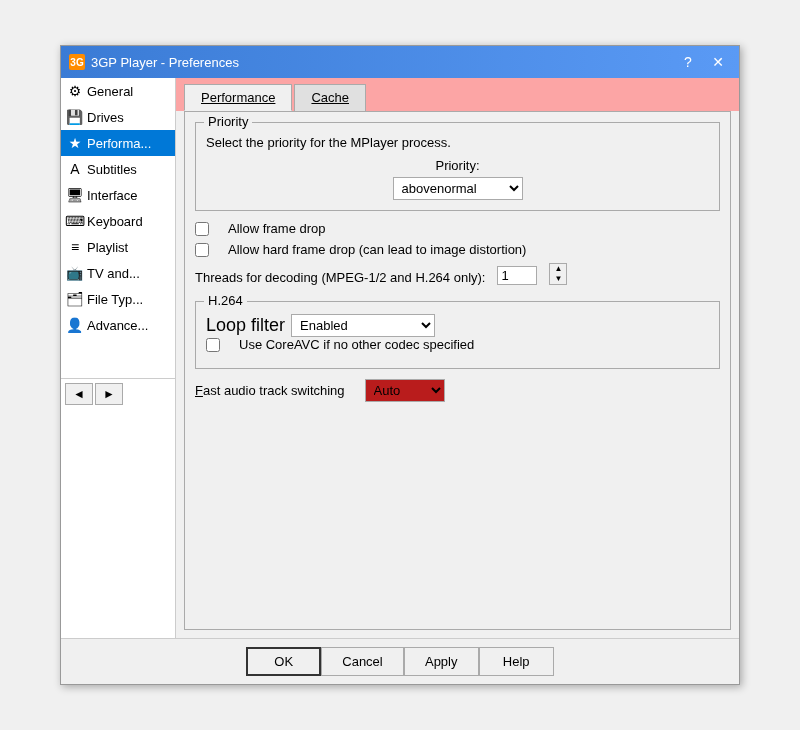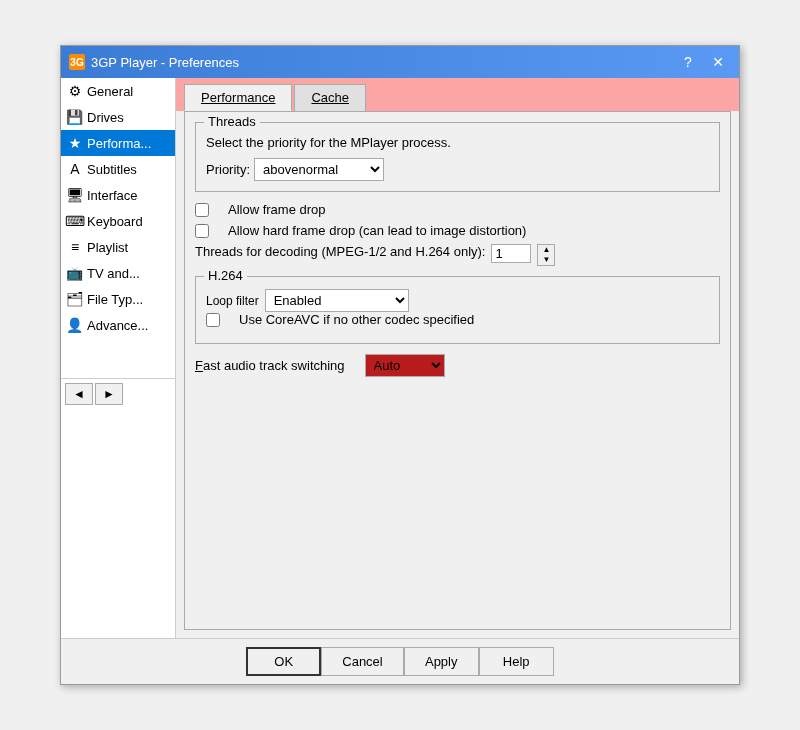--- a/index.html
+++ b/index.html
@@ -170,20 +170,21 @@
       margin-top: 4px;
     }
     .priority-text {
       margin-bottom: 8px;
       font-size: 13px;
     }
     .priority-row {
       display: flex;
       align-items: center;
       gap: 4px;
+      flex-direction: column;
     }
     .priority-label {
       font-size: 13px;
     }
     .priority-select {
       padding: 2px 4px;
       border: 1px solid #aaa;
       background: white;
       font-size: 13px;
       width: 130px;
@@ -193,23 +194,23 @@
       align-items: center;
       gap: 19px;
       margin-bottom: 6px;
     }
     .checkbox-row input[type="checkbox"] {
       width: 14px;
       height: 14px;
     }
     .threads-row {
       display: flex;
-      align-items: flex-start;
-      gap: 6px;
-      margin-bottom: 10px;
+      align-items: flex-end;
+      gap: 12px;
+      margin-bottom: 16px;
     }
     .threads-label {
       font-size: 13px;
     }
     .threads-input {
       width: 40px;
       padding: 1px 3px;
       border: 1px solid #aaa;
       font-size: 13px;
     }
@@ -230,21 +231,21 @@
       font-size: 8px;
       line-height: 1;
       padding: 0;
     }
     .loop-row {
       display: flex;
       align-items: center;
       gap: 6px;
     }
     .loop-label {
-      font-size: 12px;
+      font-size: 18px;
     }
     .loop-select {
       padding: 2px 4px;
       border: 1px solid #aaa;
       background: white;
       font-size: 13px;
       width: 144px;
     }
     .fast-audio-row {
       display: flex;
@@ -359,21 +360,21 @@
             <span class="underline">Performance</span>
           </div>
           <div class="tab">
             <span class="underline">Cache</span>
           </div>
         </div>
 
         <div class="tab-content">
 
           <div class="group-box">
-            <span class="group-box-legend">Threads</span>
+            <span class="group-box-legend">Priority</span>
             <div class="group-content">
               <div class="priority-text">Select the priority for the MPlayer process.</div>
               <div class="priority-row">
                 <span class="priority-label">Priority:</span>
                 <select class="priority-select">
                   <option>abovenormal</option>
                   <option>low</option>
                   <option>belownormal</option>
                   <option>normal</option>
                   <option>high</option>

